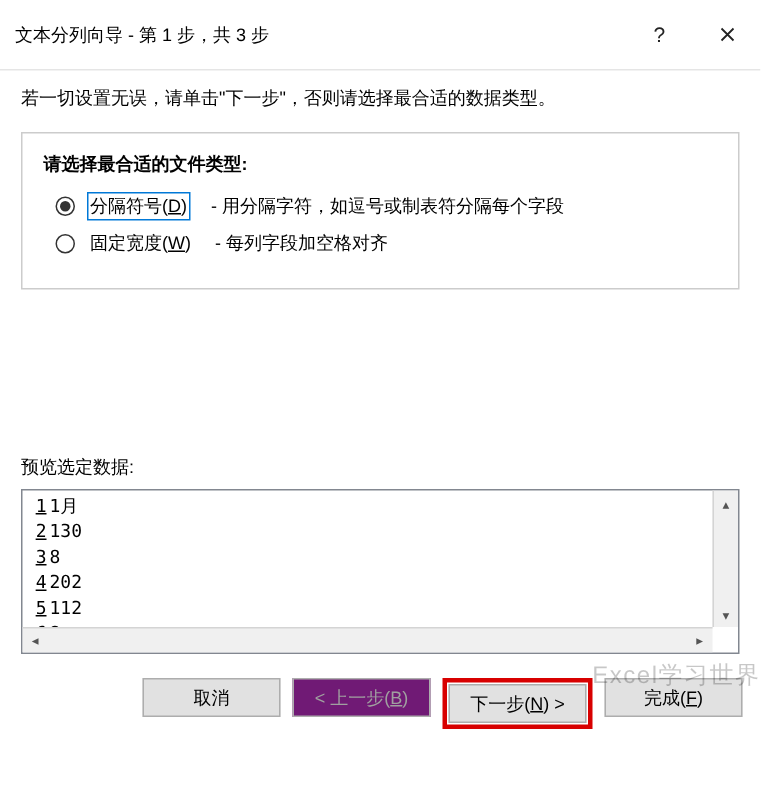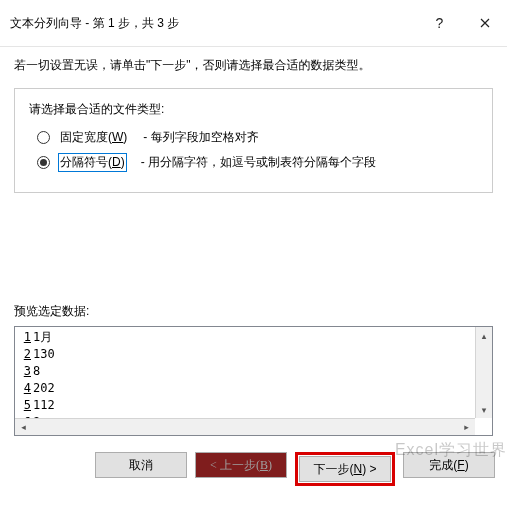--- a/index.html
+++ b/index.html
@@ -41,21 +41,21 @@
     margin-bottom: 110px;
   }
   .groupbox .legend {
     position: absolute;
     top: -8px;
     left: 8px;
     background: #fff;
     padding: 0 4px;
     font-size: 12px;
   }
-  .grouplabel { margin: 2px 0 10px 2px; }
+  .grouplabel { margin: 2px 0 10px 2px; font-weight: bold; }
   .radio-row {
     display: flex;
     align-items: center;
     margin: 6px 0 6px 10px;
     gap: 8px;
   }
   .radio {
     width: 13px; height: 13px;
     border: 1px solid #333;
     border-radius: 50%;
@@ -131,21 +131,21 @@
     min-width: 92px;
     height: 26px;
     border: 1px solid #adadad;
     background: #e1e1e1;
     display: flex;
     align-items: center;
     justify-content: center;
     font-size: 12px;
     padding: 0 8px;
   }
-  .btn.disabled { color: #a0a0a0; background: #7f1d1d; font-family: Liberation Serif, serif; }
+  .btn.disabled { color: #a0a0a0; background: #701a75; }
   .btn u { text-decoration: underline; }
   .btn-wrap-hl {
     border: 3px solid #d80000;
     padding: 1px;
   }
   .watermark {
     position: absolute;
     right: 0;
     bottom: 66px;
     font-size: 16px;
@@ -167,29 +167,29 @@
   </div>
 </div>
 
 <div class="content">
   <div class="intro2">若一切设置无误，请单击"下一步"，否则请选择最合适的数据类型。</div>
 
   <div class="groupbox">
     <div class="grouplabel">请选择最合适的文件类型:</div>
 
     <div class="radio-row">
+      <span class="radio checked"></span>
+      <span class="radio-label sel"><span>分隔符号(</span><u>D</u><span>)</span></span>
+      <span class="radio-desc">- 用分隔字符，如逗号或制表符分隔每个字段</span>
+    </div>
+
+    <div class="radio-row">
       <span class="radio"></span>
       <span class="radio-label"><span>固定宽度(</span><u>W</u><span>)</span></span>
       <span class="radio-desc">- 每列字段加空格对齐</span>
-    </div>
-
-    <div class="radio-row">
-      <span class="radio checked"></span>
-      <span class="radio-label sel"><span>分隔符号(</span><u>D</u><span>)</span></span>
-      <span class="radio-desc">- 用分隔字符，如逗号或制表符分隔每个字段</span>
     </div>
   </div>
 
   <div class="preview-label">预览选定数据:</div>
   <div class="preview">
     <div class="preview-inner">
       <div class="prow">
           <span class="ln">1</span>
           <span>1月</span>
         </div>

